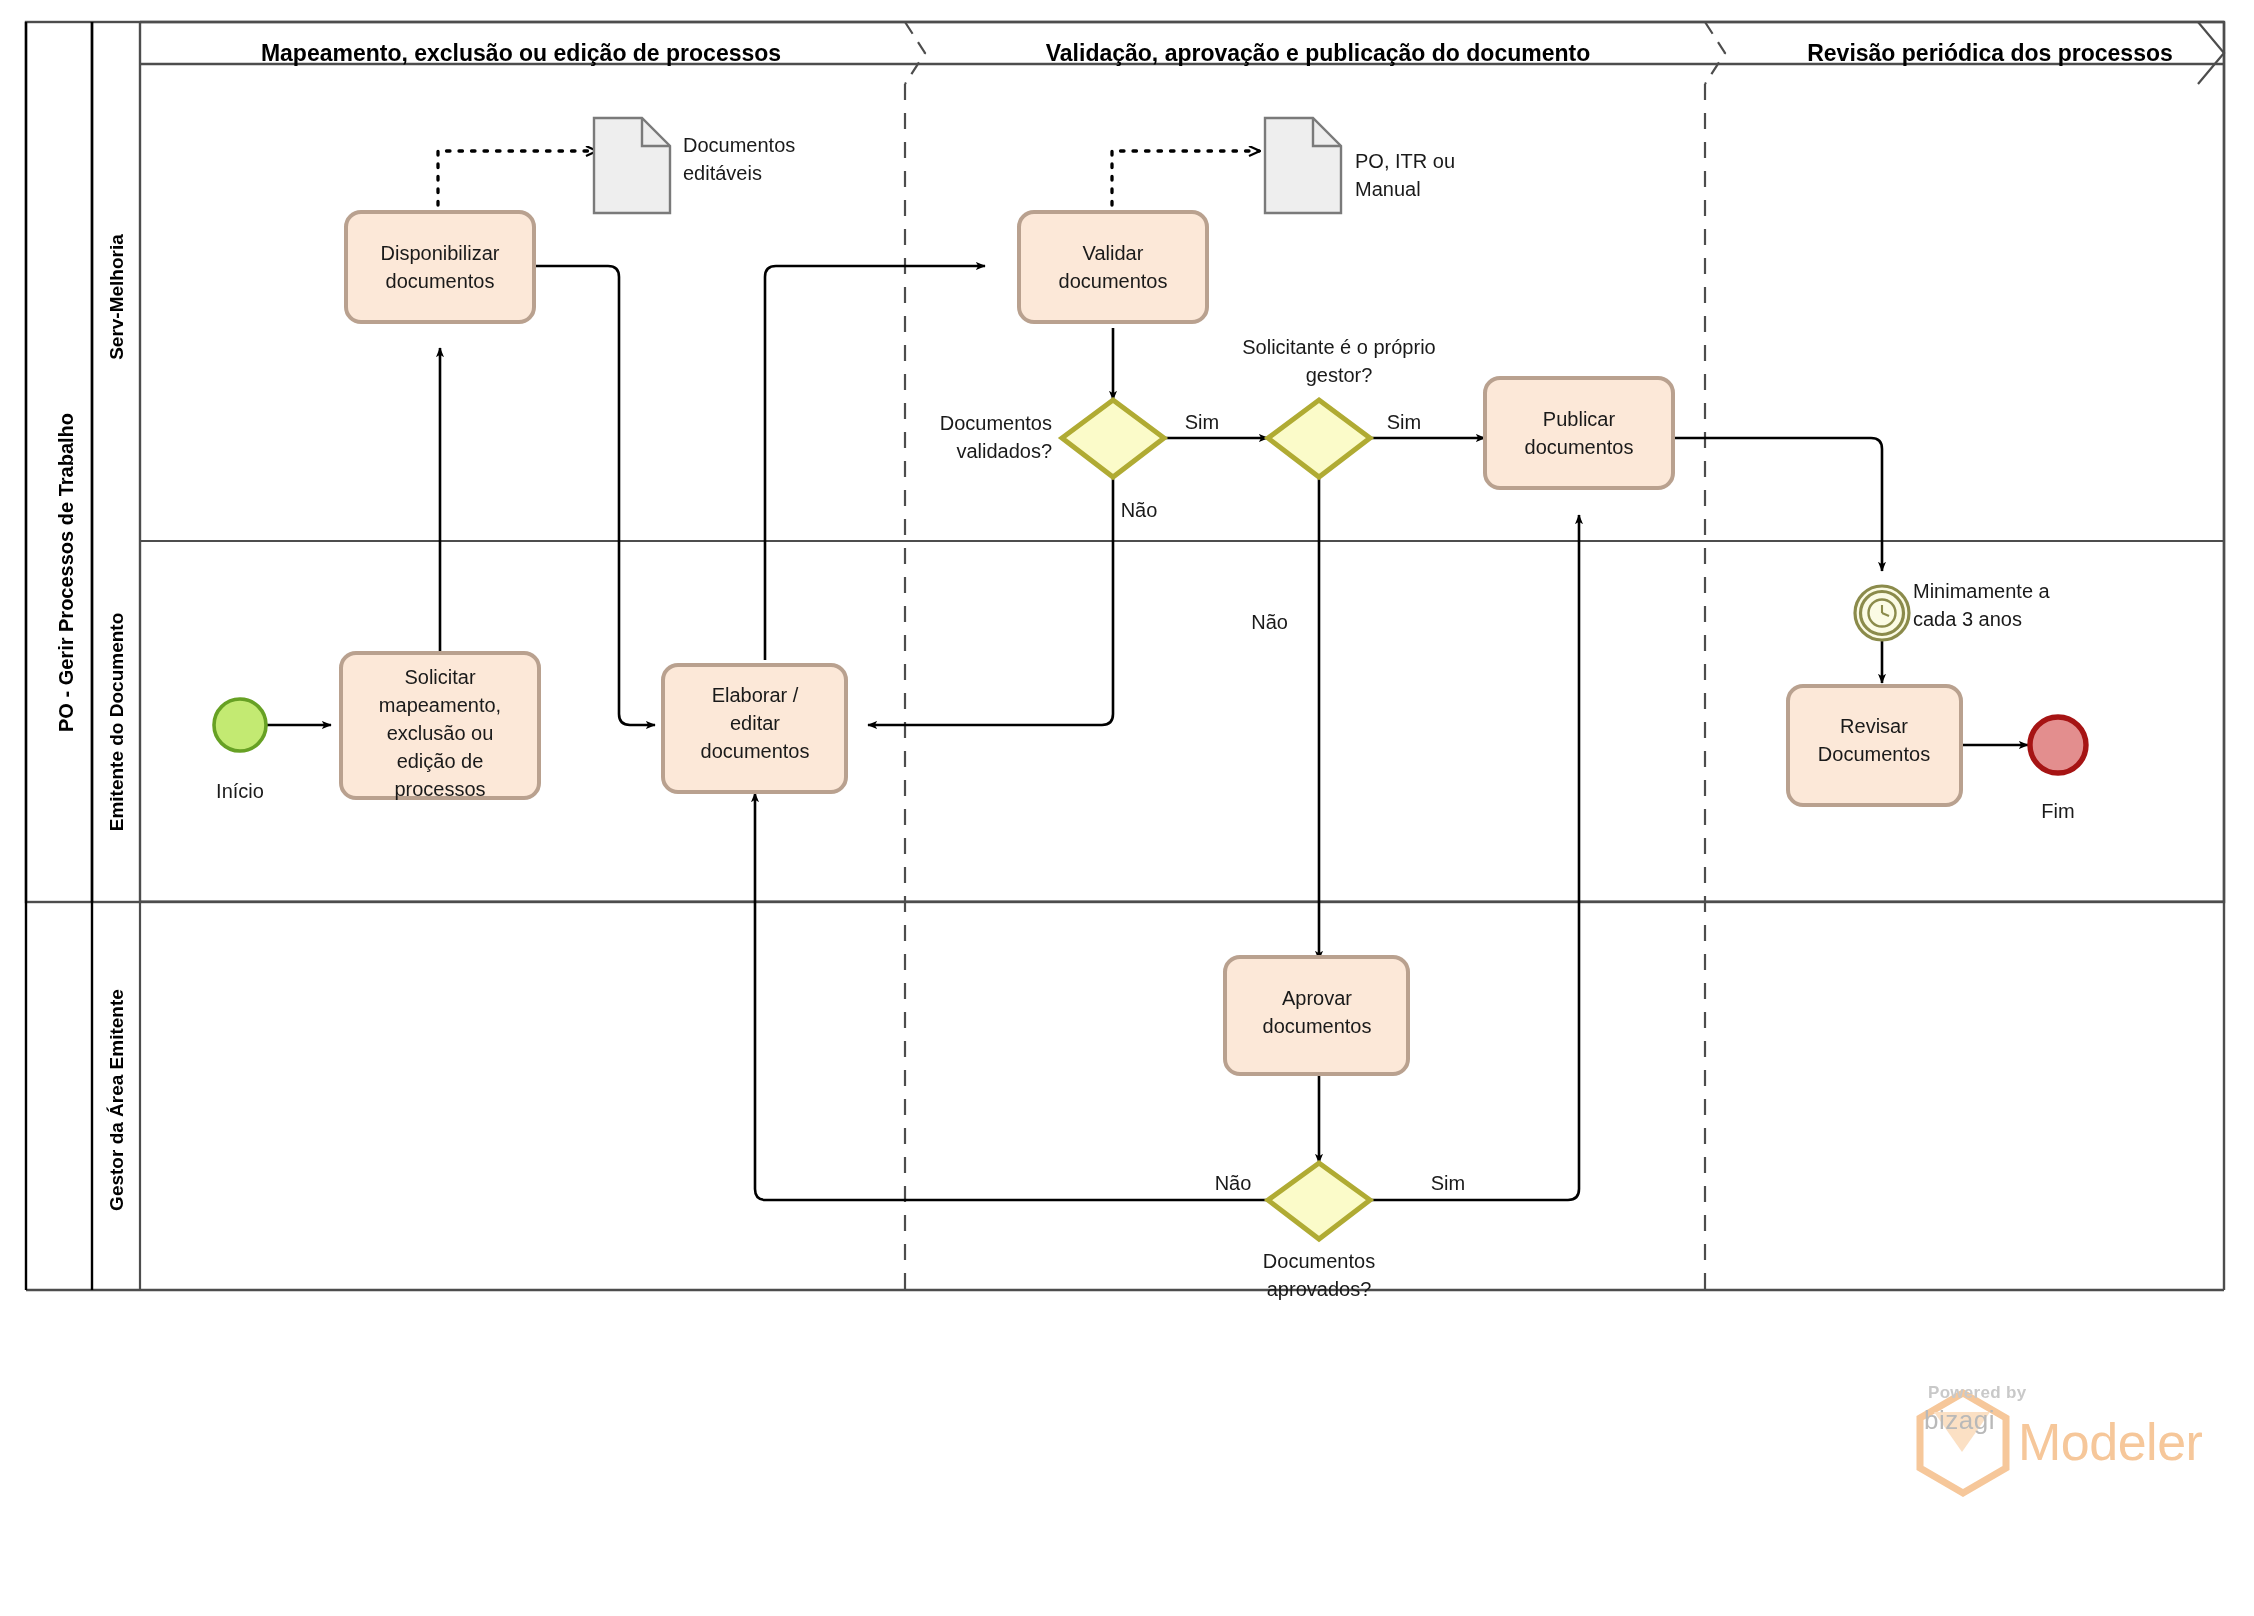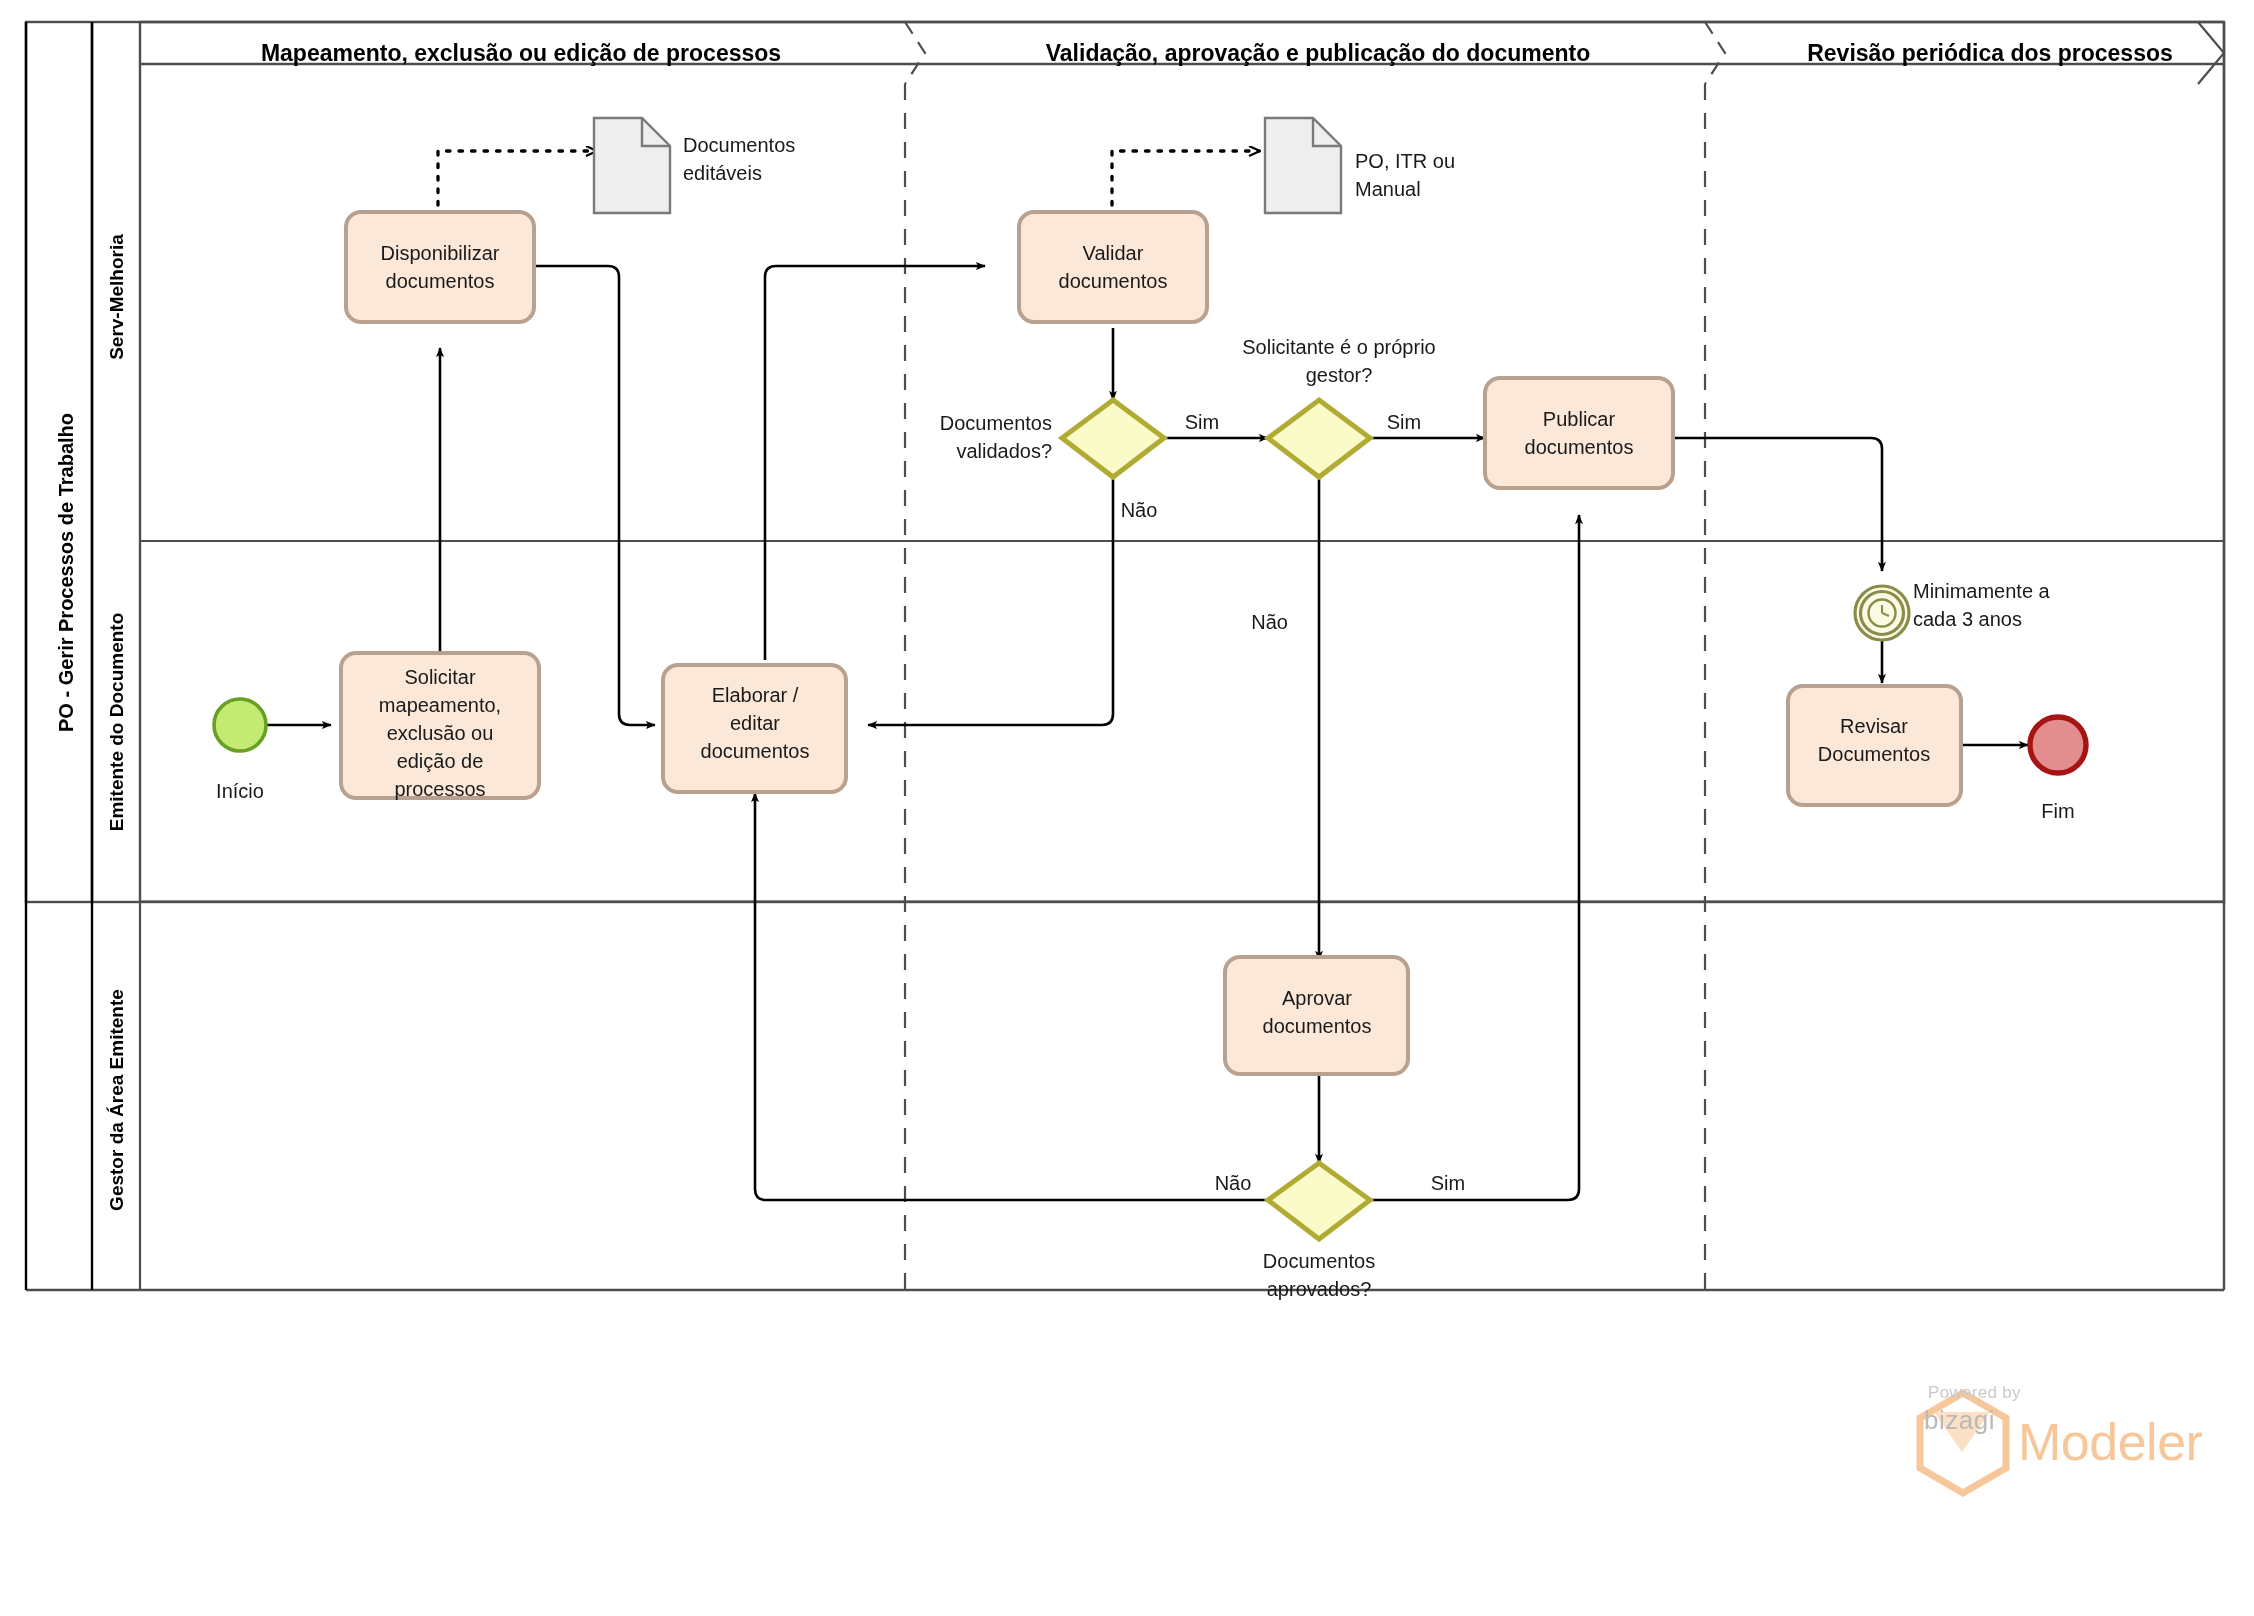--- a/index.html
+++ b/index.html
@@ -292,17 +292,17 @@
     <text class="txt-label" x="1139" y="517" text-anchor="middle">Não</text>
     <text class="txt-label" x="1288" y="629" text-anchor="end">Não</text>
     <text class="txt-label" x="1233" y="1190" text-anchor="middle">Não</text>
 
     <g>
       <path d="M1920,1418 L1963,1393 L2006,1418 L2006,1468 L1963,1493 L1920,1468 Z" fill="none" stroke="#f6c79a" stroke-width="7"></path>
       <path d="M1934,1412 L1990,1412 L1962,1452 Z" fill="#fbe0c4"></path>
     </g>
   </svg>
 
-  <div class="brand-powered" style="left:1928px; top:1383px;">Powered by</div>
+  <div class="brand-powered" style="left:1928px; top:1383px;font-weight:bold;">Powered by</div>
   <div class="brand-bizagi" style="left:1924px; top:1405px;">bizagi</div>
   <div class="brand-modeler" style="left:2018px; top:1412px;">Modeler</div>
 
 </div>
 
 </body></html>

